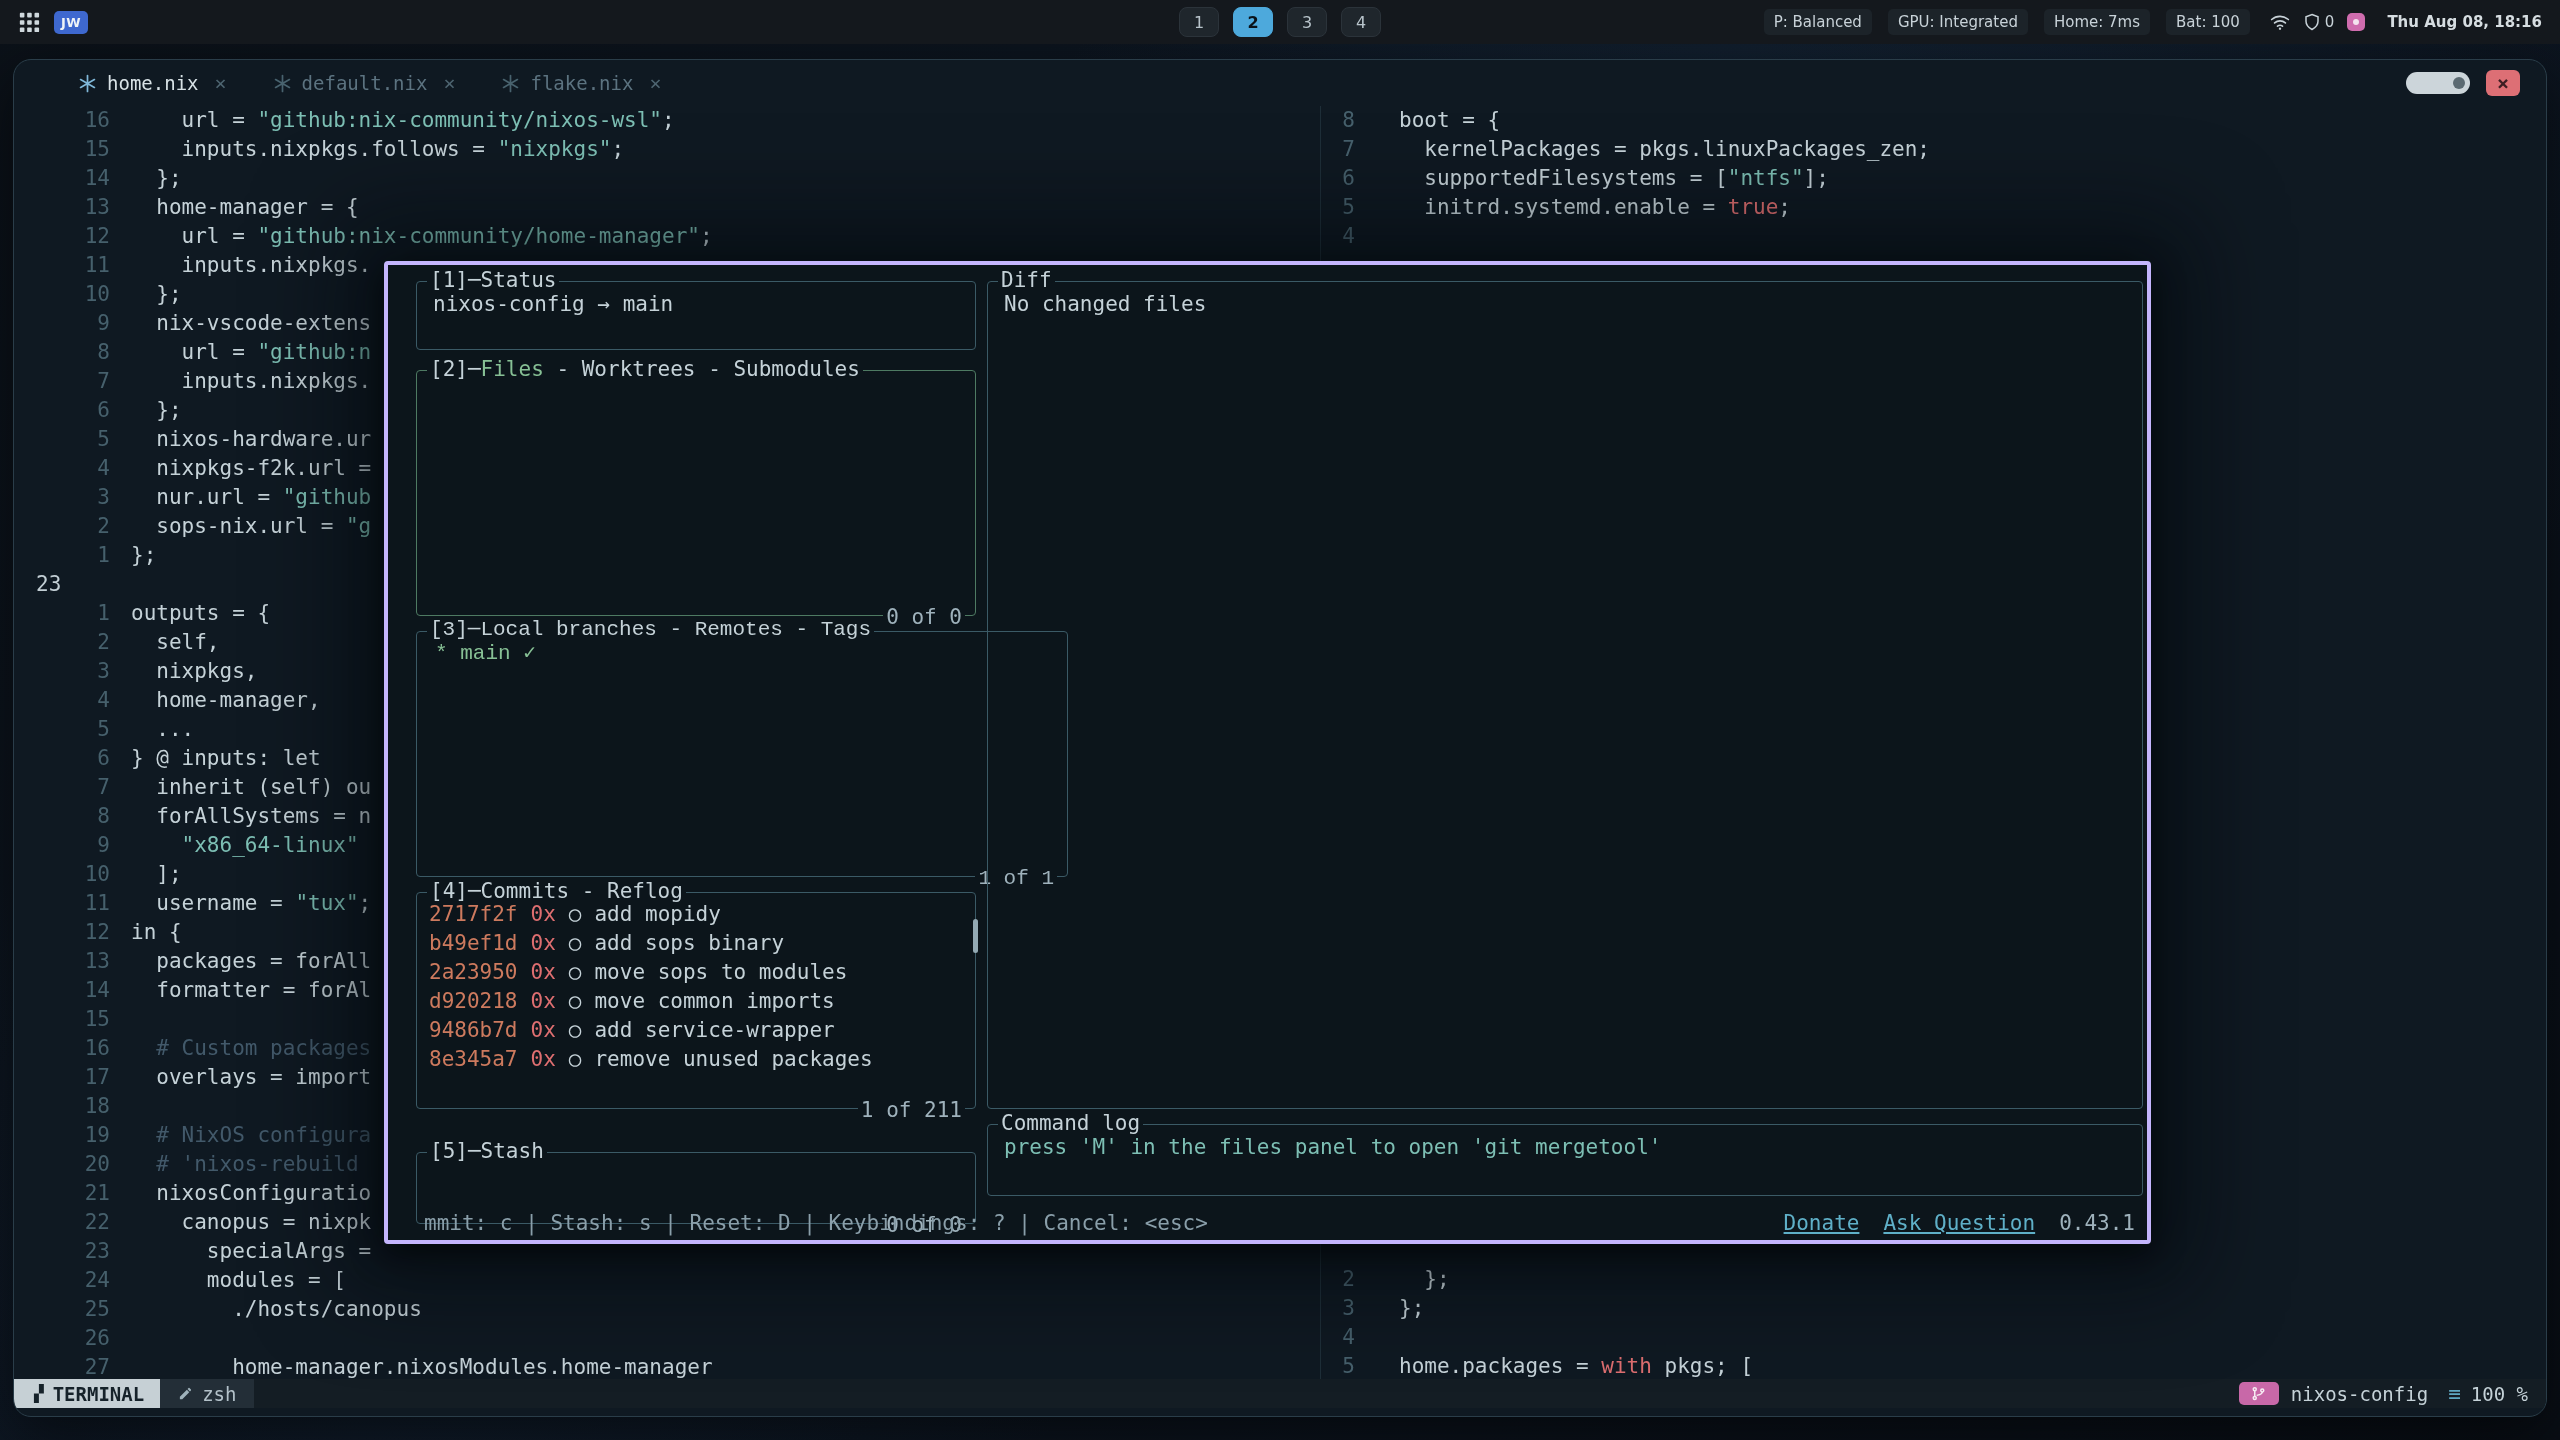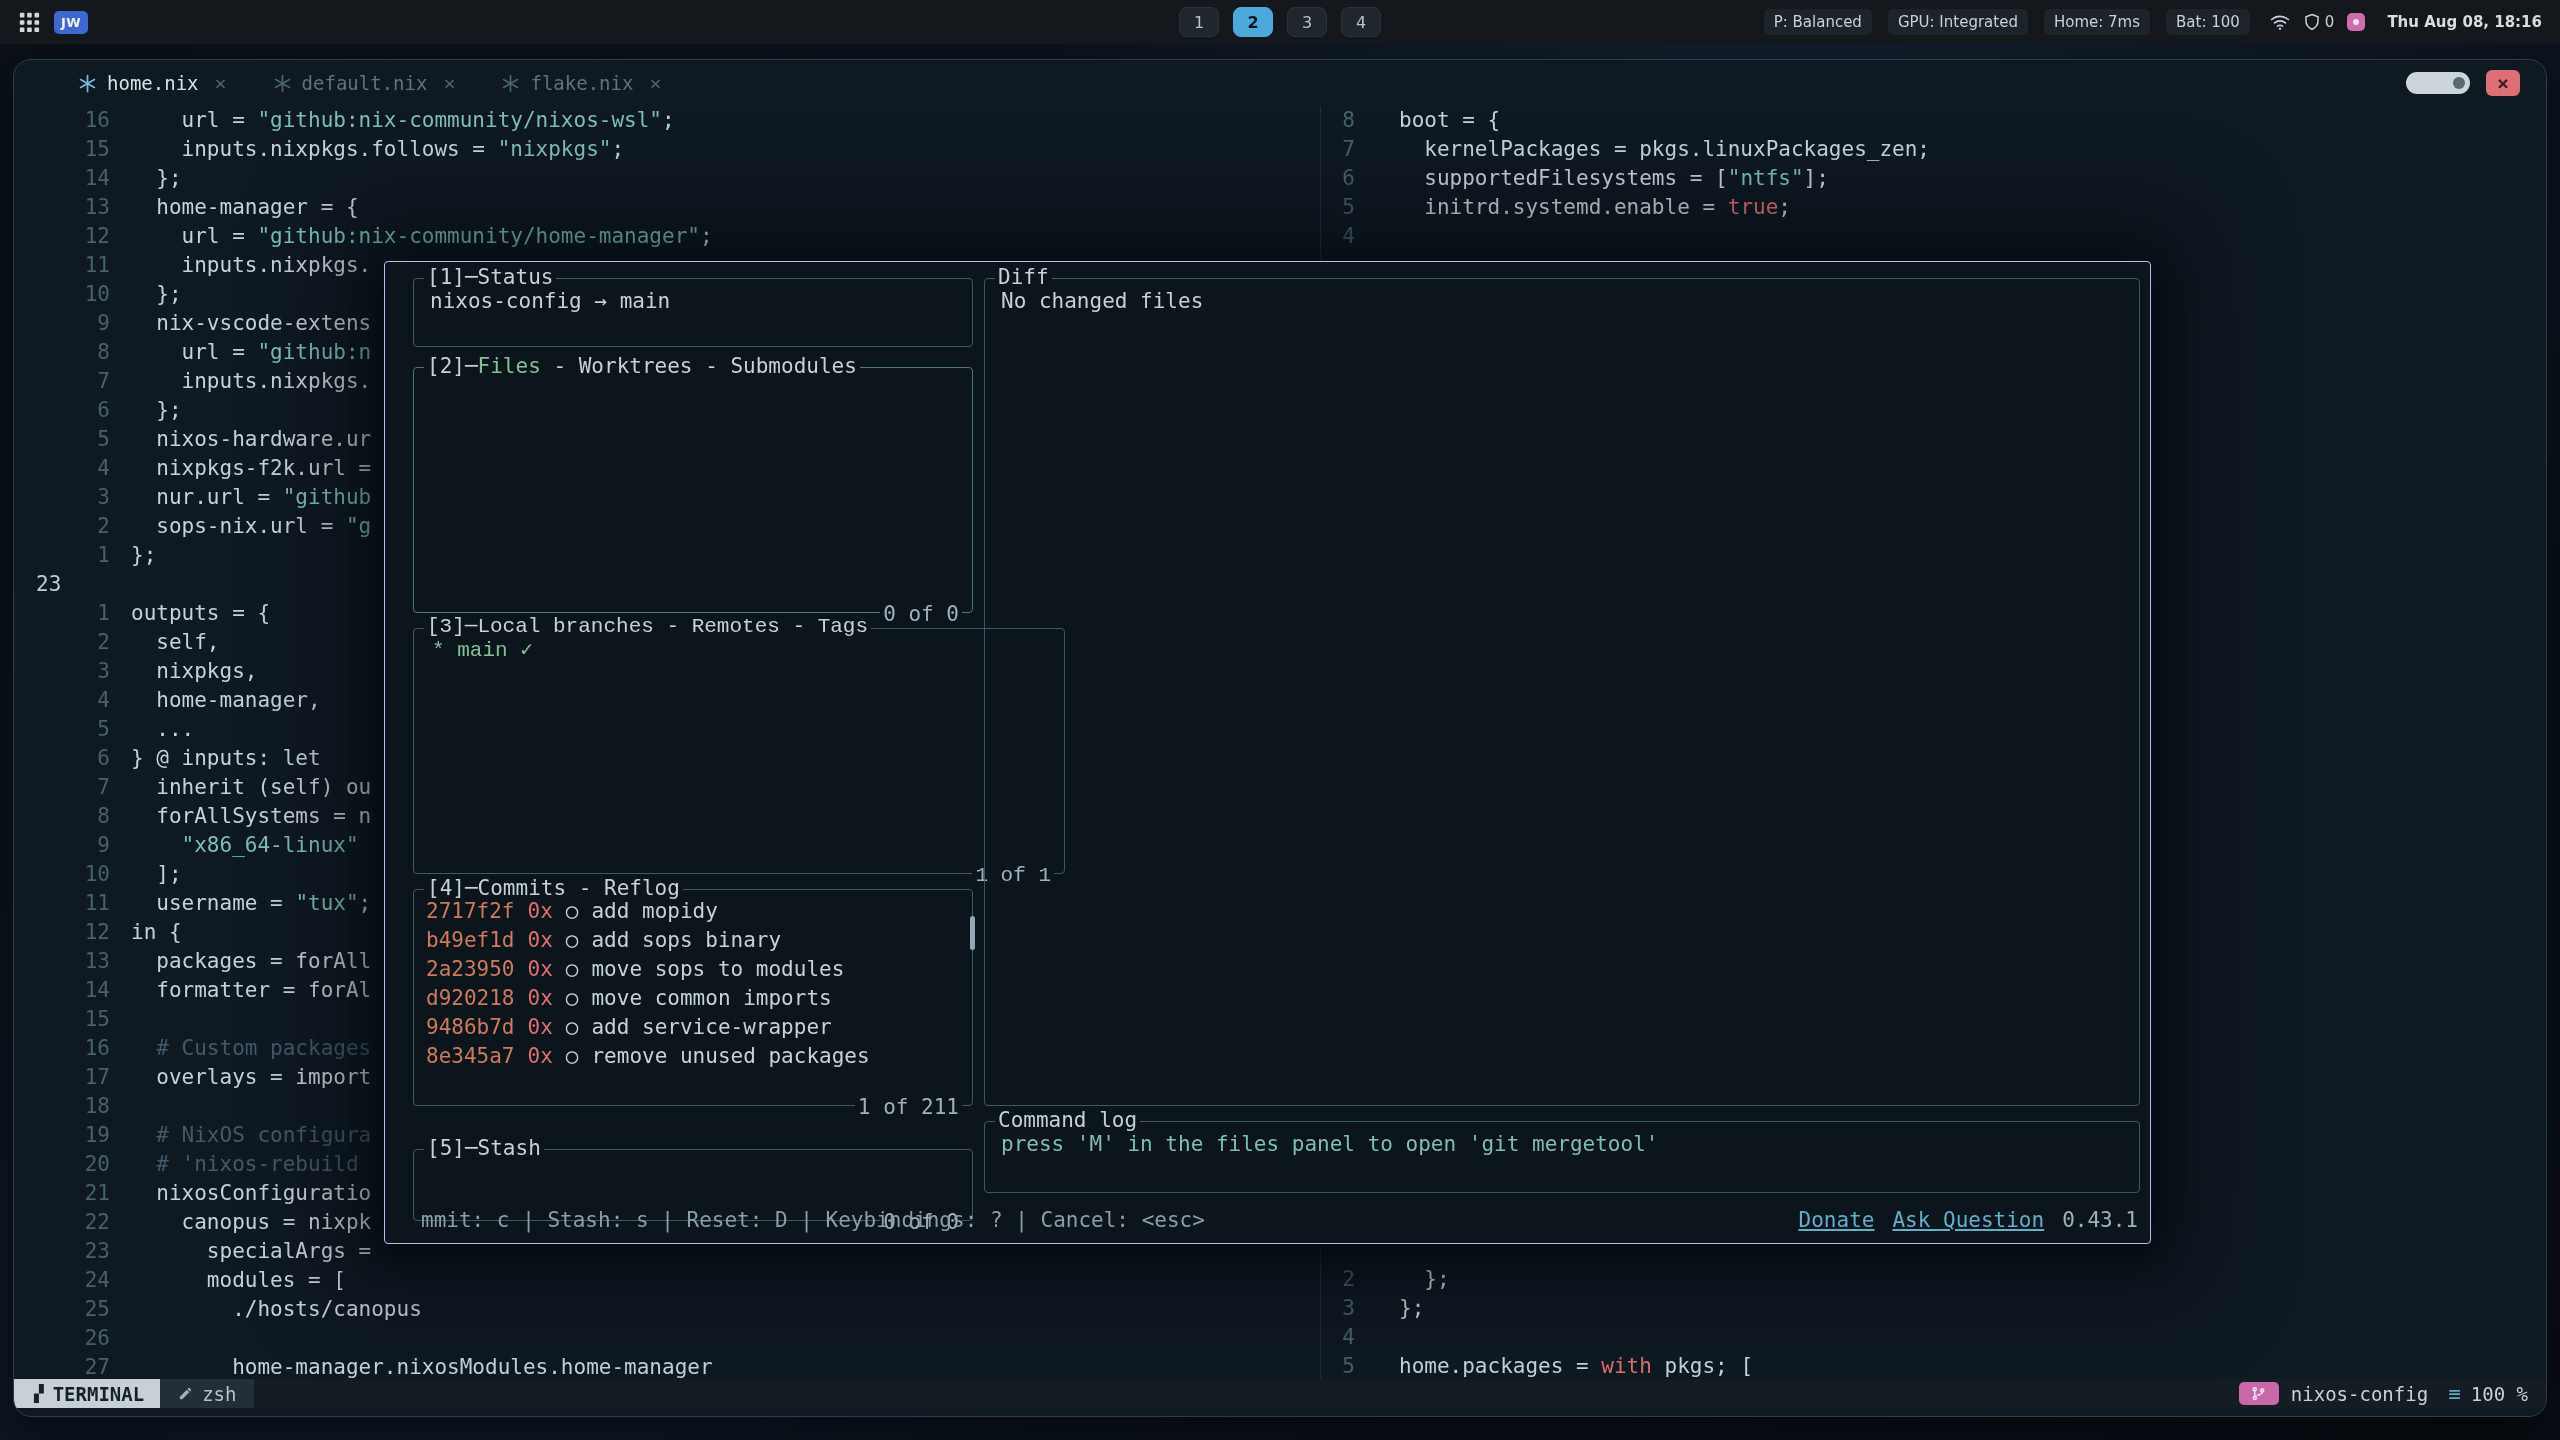--- a/index.html
+++ b/index.html
@@ -84,21 +84,21 @@
     gap:9px; padding:0 18px; }
   .sl-spacer { flex:1; }
   .repo-chip { width:40px; height:23px; margin:3px 12px 0 0; border-radius:5px;
     background:#c868a8; display:flex; align-items:center; justify-content:center; }
   .sl-repo { color:#c5d2d8; align-self:center; margin-right:20px; }
   .sl-lines-icon { color:#5ea8c2; font-size:21px; align-self:center; margin-right:10px; }
   .sl-scroll { color:#c5d2d8; align-self:center; margin-right:18px; }
 
   
   .lazygit { position:absolute; left:384px; top:261px; width:1767px; height:983px;
-    background:#0c151b; border:1px solid #c4b5fd; border-radius:4px; z-index:10;
+    background:#0c151b; border:4px solid #c4b5fd; border-radius:4px; z-index:10;
     box-shadow:0 0 90px 40px rgba(2,6,10,0.5), 0 10px 30px rgba(0,0,0,0.6);
     font-size:21px; color:#c5d2d8; }
   .lg-panel { position:absolute; border:1px solid #3b5a66; border-radius:4px; }
   .lg-panel.focus { border-color:#4e7a62; }
   .lg-title { position:absolute; top:-14px; left:10px; background:#0c151b; padding:0 3px;
     white-space:pre; color:#c5d2d8; }
   .lg-title .green { color:#87c095; }
   .lg-count { position:absolute; bottom:-14px; right:10px; background:#0c151b; padding:0 3px;
     color:#9fb2bc; }
   #p-status  { left:28px;  top:16px;  width:560px;  height:69px; }
@@ -115,21 +115,21 @@
   .commit-row { display:flex; gap:13px; height:29px; line-height:29px; white-space:pre; cursor:pointer; }
   .c-hash { color:#cd7a5e; }
   .c-flag { color:#dd6e70; }
   .c-bullet { color:#c5d2d8; }
   .c-msg { color:#c5d2d8; }
   .lg-scrollthumb { position:absolute; right:-3px; top:26px; width:5px; height:34px;
     background:#93a9b3; border-radius:3px; cursor:pointer; }
   .lg-footer { position:absolute; left:28px; right:12px; top:944px; height:29px;
     line-height:29px; display:flex; justify-content:space-between; }
   .lg-keys { color:#8a9faa; white-space:pre;margin-left:8px; }
-  .lg-links { display:flex; gap:18px; }
+  .lg-links { display:flex; gap:24px; }
   .lg-link { color:#5fb0c8; text-decoration:underline; cursor:pointer; }
   .lg-version { color:#9fb2bc; }
 </style>
 </head>
 <body>
 
 <div class="topbar">
   <div class="tb-left">
     <span class="apps-icon">
       <svg viewBox="0 0 24 24" width="22" height="22" fill="currentColor">

